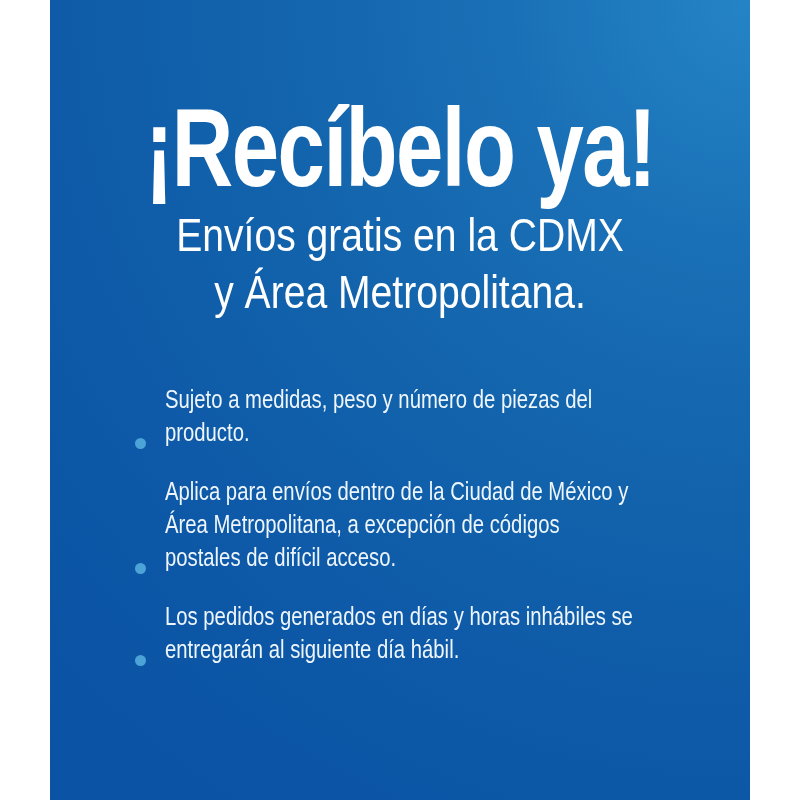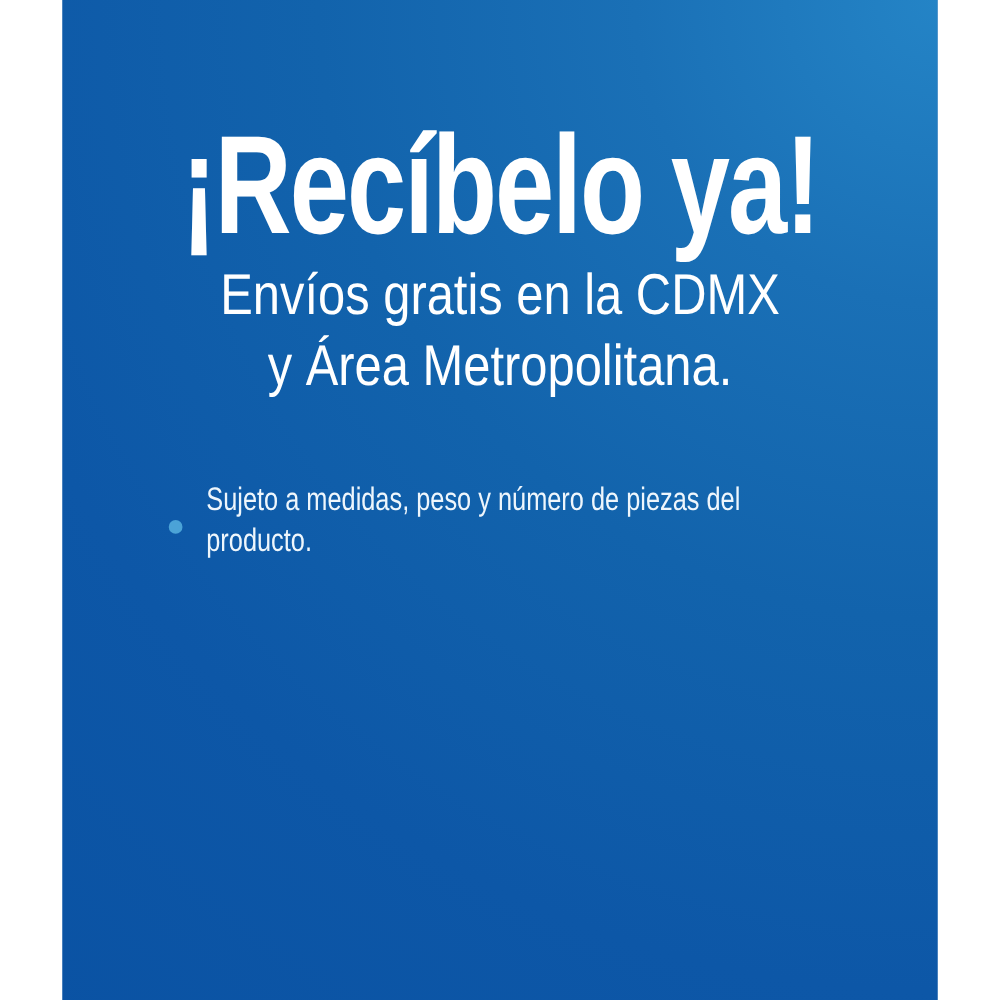--- a/index.html
+++ b/index.html
@@ -71,21 +71,21 @@
   .terms {
     position: absolute;
     top: 383px;
     left: 85px;
     margin: 0;
     padding: 0;
     list-style: none;
   }
   .term {
     display: flex;
-    align-items: center;
+    align-items: flex-end;
     margin: 0 0 26px 0;
   }
   .dot {
     flex: 0 0 auto;
     width: 11px;
     height: 11px;
     margin-top: 10px;
     margin-right: 19px;
     border-radius: 50%;
     background: #4ba3d7;
@@ -119,18 +119,33 @@
     <ul class="terms">
 
       <li class="term">
         <span class="dot"></span>
         <span class="term-text">
           <span class="line">Sujeto a medidas, peso y número de piezas del</span>
           <span class="line">producto.</span>
         </span>
       </li>
 
+      <li class="term">
+        <span class="dot"></span>
+        <span class="term-text">
+          <span class="line">Aplica para envíos dentro de la Ciudad de México y</span>
+          <span class="line">Área Metropolitana, a excepción de códigos</span>
+          <span class="line">postales de difícil acceso.</span>
+        </span>
+      </li>
 
+      <li class="term">
+        <span class="dot"></span>
+        <span class="term-text">
+          <span class="line">Los pedidos generados en días y horas inhábiles se</span>
+          <span class="line">entregarán al siguiente día hábil.</span>
+        </span>
+      </li>
 
 
     </ul>
   </section>
 </div>
 
 </body></html>

